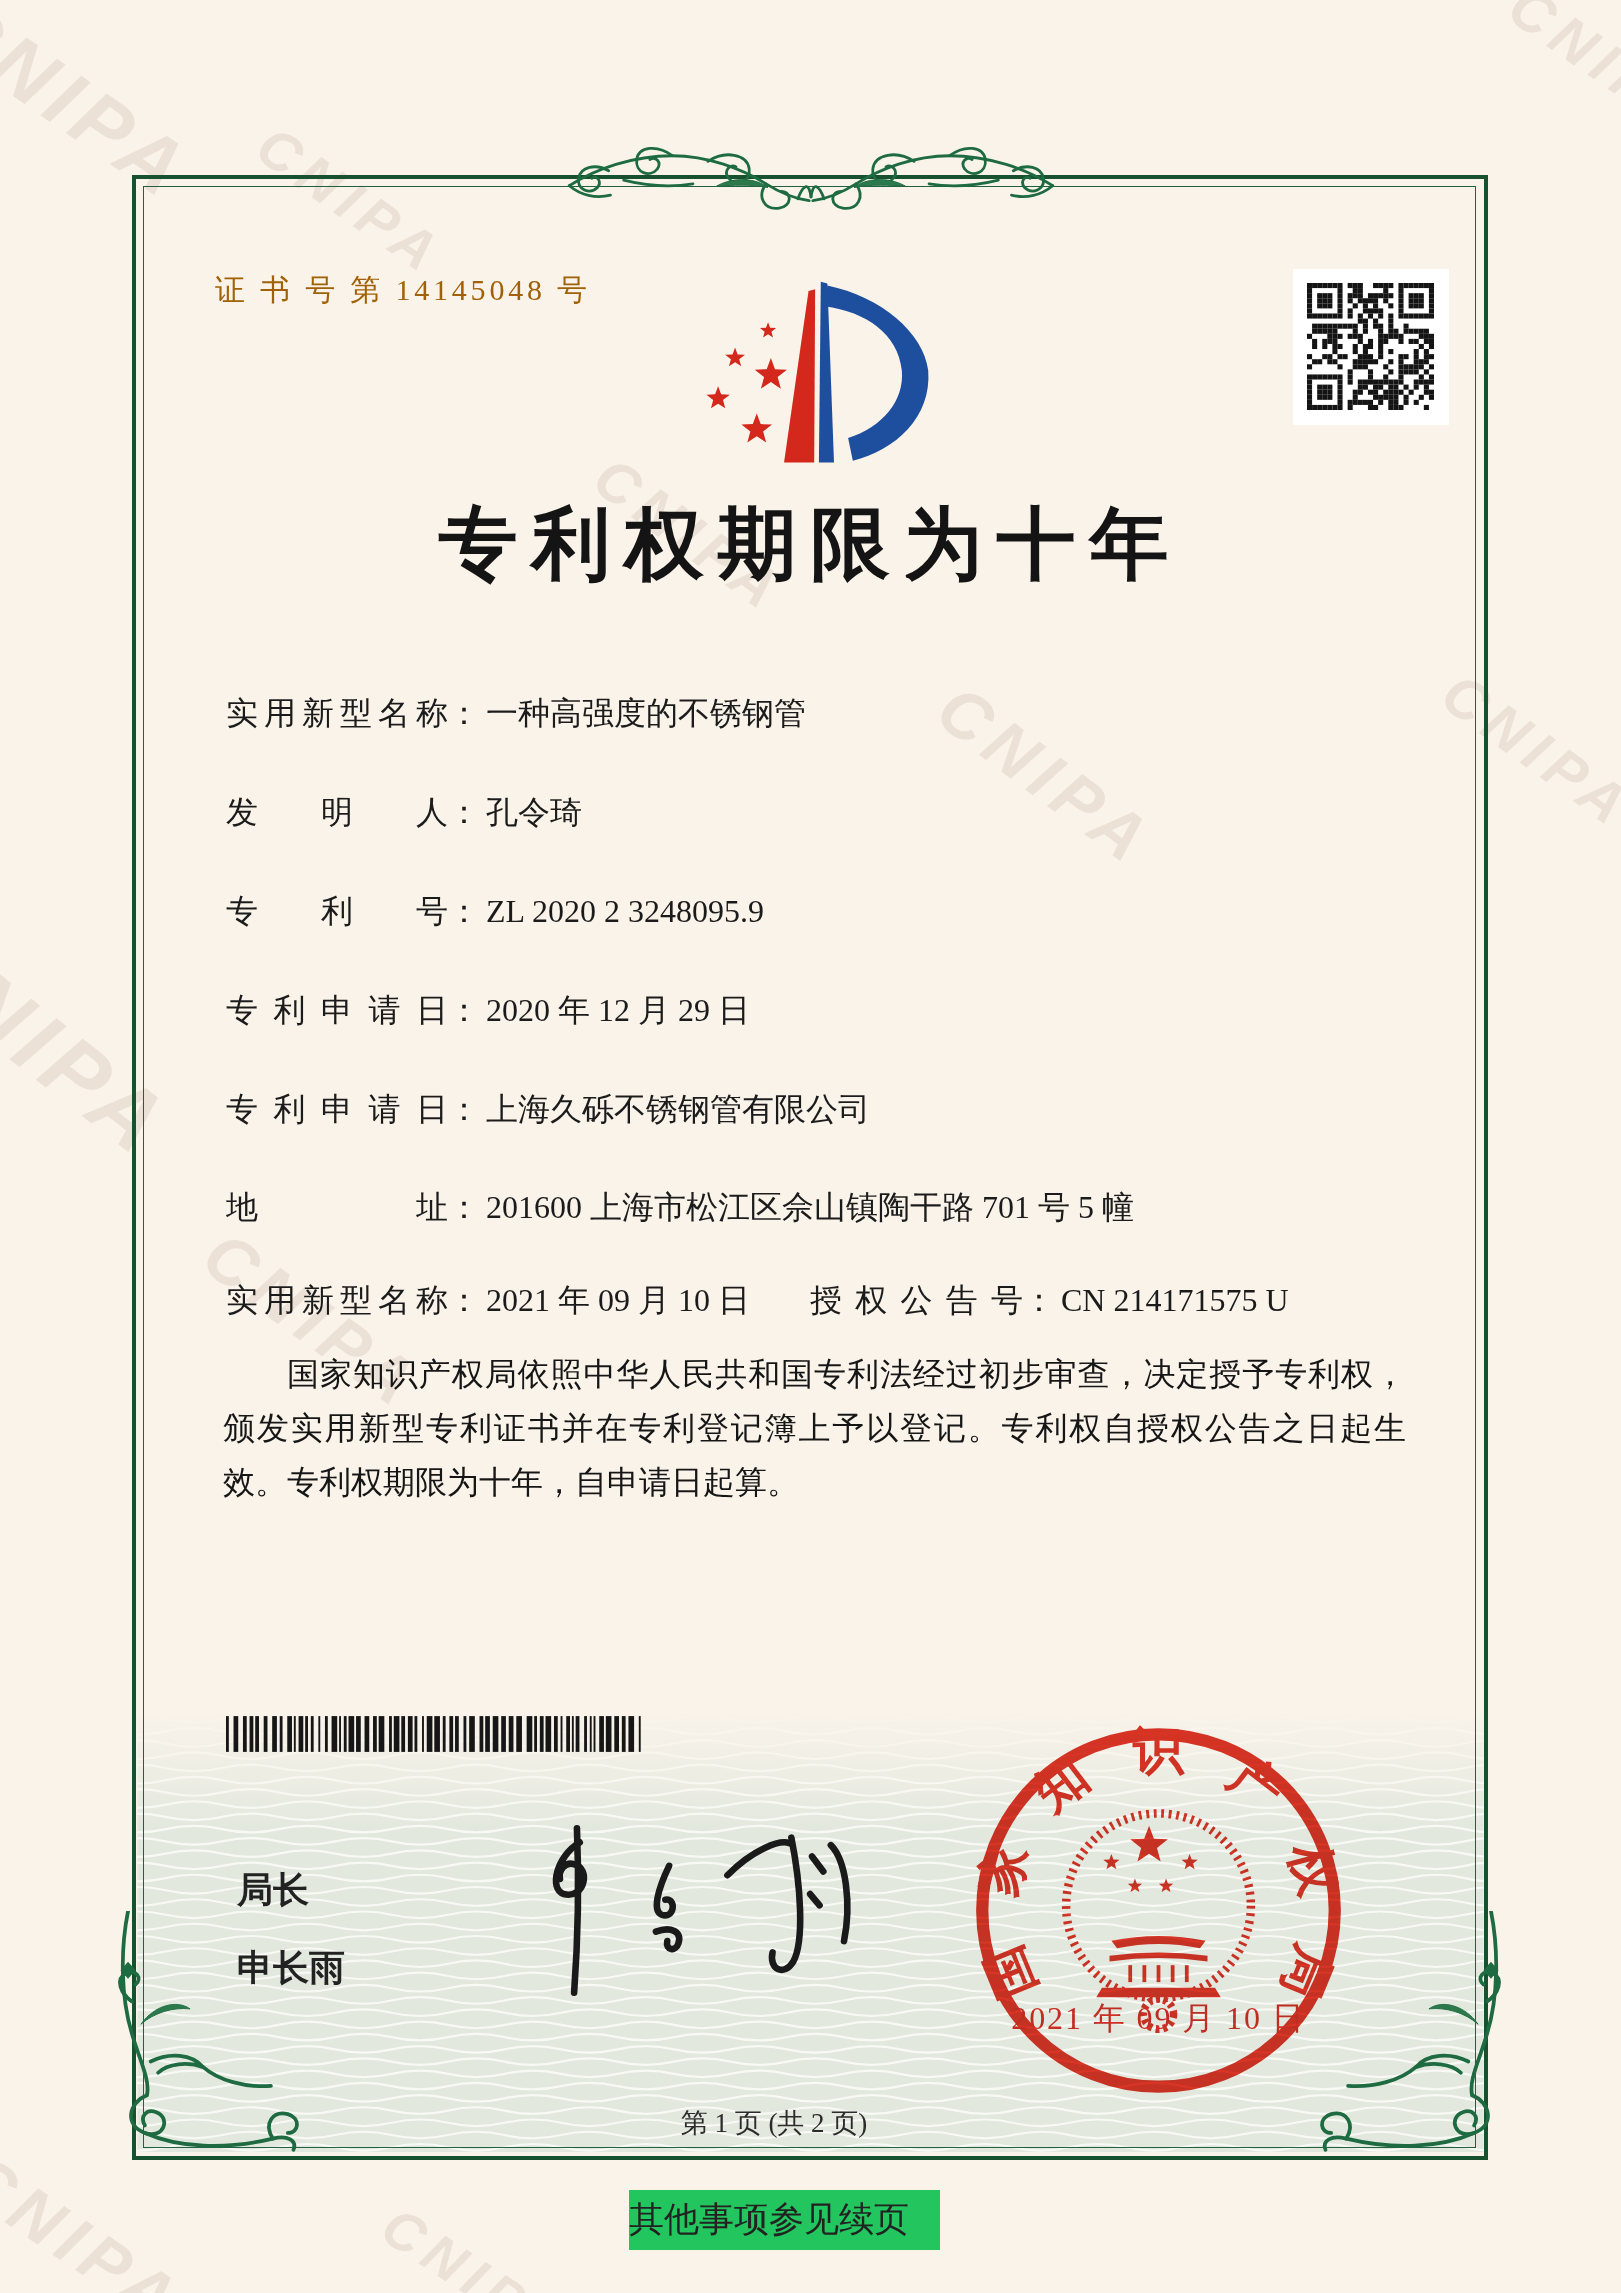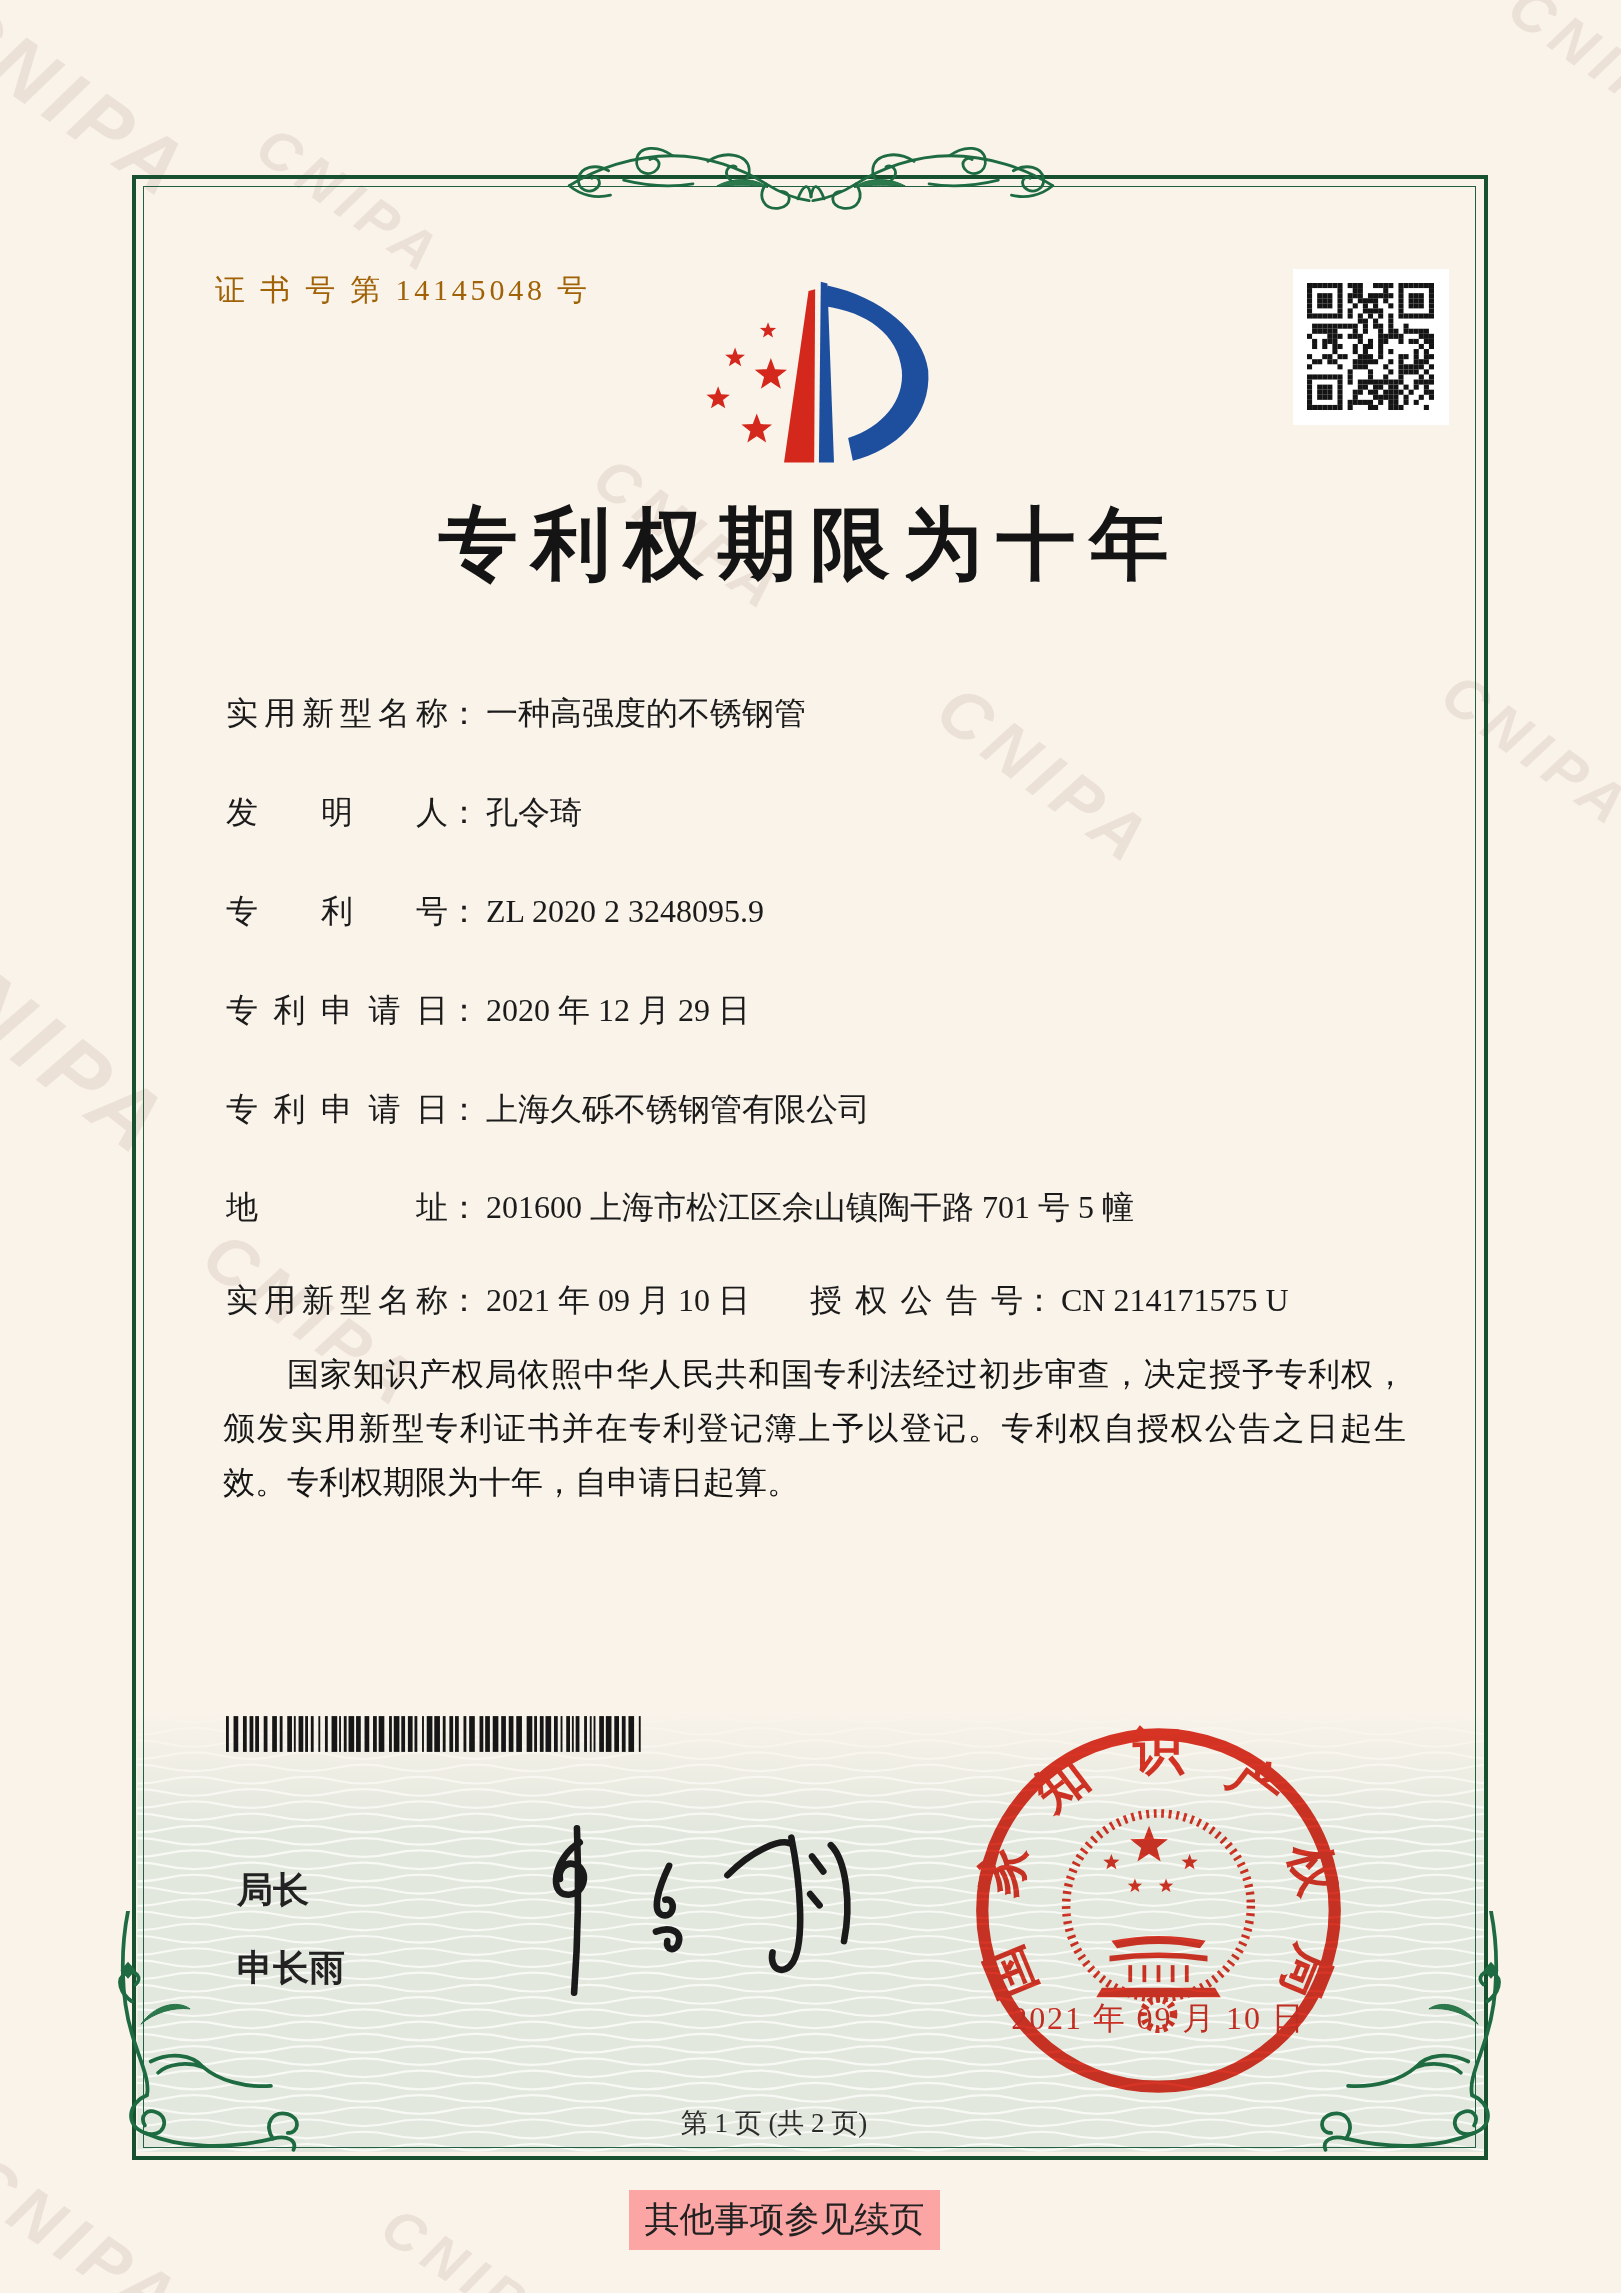--- a/index.html
+++ b/index.html
@@ -55,22 +55,22 @@
     text-align:justify;z-index:5;color:#161616;}
   #body-text p{margin:0;text-indent:2em;}
 
   
   #barcode{left:226px;top:1716px;z-index:5;}
   #signer-title{left:237px;top:1866px;font-size:36px;font-weight:600;z-index:5;color:#222;}
   #signer-name{left:237px;top:1944px;font-size:36px;font-weight:600;z-index:5;color:#222;}
   #signature{left:490px;top:1800px;z-index:6;}
   #seal{left:970px;top:1722px;z-index:6;mix-blend-mode:multiply;opacity:.95;}
   #page-footer{left:0;width:1548px;top:2105px;text-align:center;font-size:27px;z-index:3;color:#2b2b2b;}
-  #cont-box{left:629px;top:2190px;width:311px;height:60px;background:#fca5a5;z-index:5;
-    text-align:center;line-height:60px;font-size:35px;color:#222;}
+  #cont-box{left:629px;top:2190px;width:311px;height:60px;background:#22c55e;z-index:5;
+    text-align:left;line-height:60px;font-size:35px;color:#222;}
 </style>
 </head>
 <body>
 
 <div class="wm" style="left:-28px;top:-23.5px;font-size:81px;transform:rotate(35deg);">CNIPA</div>
 <div class="wm" style="left:282px;top:113px;font-size:56px;transform:rotate(35deg);">CNIPA</div>
 <div class="wm" style="left:621px;top:443px;font-size:58px;transform:rotate(36deg);">CNIPA</div>
 <div class="wm" style="left:970px;top:669px;font-size:68px;transform:rotate(37deg);">CNIPA</div>
 <div class="wm" style="left:-56px;top:904px;font-size:89px;transform:rotate(38deg);">CNIPA</div>
 <div class="wm" style="left:235px;top:1215px;font-size:68px;transform:rotate(36deg);">CNIPA</div>

